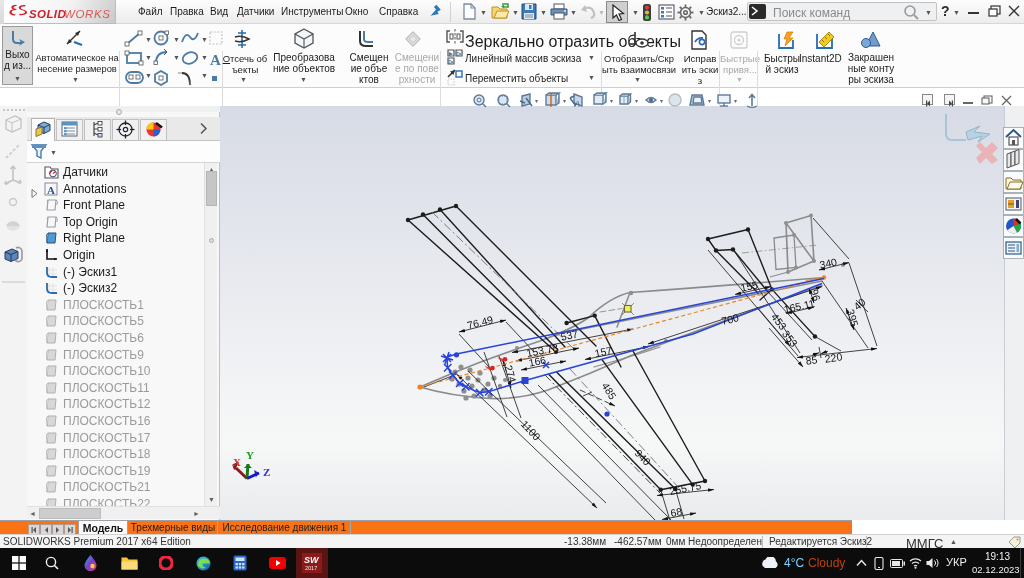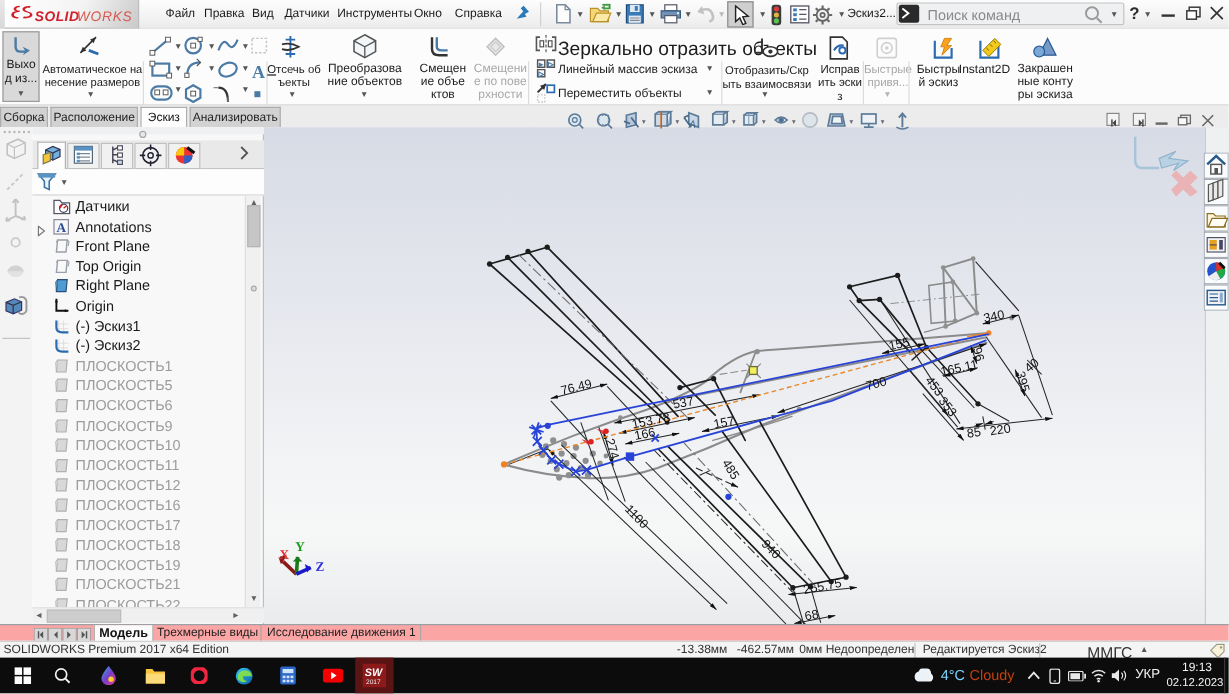--- a/index.html
+++ b/index.html
@@ -305,26 +305,20 @@
       </svg>
  <div class="rtxt" style="position:absolute;left:799px;top:29px;width:32px">Instant2D</div>
 
  <svg class="abs" style="left:860px;top:6px" width="22" height="20" viewBox="0 0 22 20">
         <path d="M13 2 L20 16 L6 16 Z" fill="#4a7ab5" fill-opacity="0.75" stroke="#2a5a95" stroke-width="1"></path>
         <circle cx="6" cy="13" r="4.5" fill="#7aa8d8" stroke="#2a5a95" stroke-width="1"></circle>
       </svg>
  <div class="rtxt" style="position:absolute;left:846px;top:28px;width:50px">Закрашен<br>ные конту<br>ры эскиза</div>
 </div>
 
-<div class="abs" style="left:0;top:88px;width:1024px;height:18px;background:#ececec" id="tabrow">
- <div class="abs" style="left:0;top:1px;width:40px;height:17px;background:#d2d2d2;border:1px solid #adadad;border-bottom:none;text-align:center;font-size:10px;color:#222;padding-top:3px">Сборка</div>
- <div class="abs" style="left:42px;top:1px;width:73px;height:17px;background:#d2d2d2;border:1px solid #adadad;border-bottom:none;text-align:center;font-size:10px;color:#222;padding-top:3px">Расположение</div>
- <div class="abs" style="left:117px;top:1px;width:39px;height:17px;background:#fdfdfd;border:1px solid #adadad;border-bottom:none;text-align:center;font-size:10px;color:#111;padding-top:3px">Эскиз</div>
- <div class="abs" style="left:158px;top:1px;width:76px;height:17px;background:#d2d2d2;border:1px solid #adadad;border-bottom:none;text-align:center;font-size:10px;color:#222;padding-top:3px">Анализировать</div>
-</div>
 
 <div class="abs" style="left:220px;top:106px;width:804px;height:414px;background:linear-gradient(#d7dbe5 0%,#dfe2ea 20%,#e9ebf0 45%,#f4f5f6 72%,#f6f7f7 82%,#e9ebed 100%)"></div>
 <svg class="abs" style="left:220px;top:106px" width="804" height="414" viewBox="220 106 804 414" id="vp">
 <defs>
  <marker id="ar" markerWidth="6.5" markerHeight="4" refX="6" refY="2" orient="auto" markerUnits="userSpaceOnUse">
           <path d="M0 0.3 L6.3 2 L0 3.7 Z" fill="#111"></path>
         </marker>
  <marker id="arb" markerWidth="6.5" markerHeight="4" refX="0.3" refY="2" orient="auto" markerUnits="userSpaceOnUse">
           <path d="M6.3 0.3 L0 2 L6.3 3.7 Z" fill="#111"></path>
         </marker>
@@ -857,21 +851,21 @@
   <div class="abs" style="left:0;top:330px;width:13px;height:13px;color:#606060;font-size:7px;text-align:center;line-height:13px">▼</div>
  </div>
 
  <div class="abs" style="left:0;top:400px;width:193px;height:13px;background:#f0f0f0;border-top:1px solid #e0e0e0">
   <div class="abs" style="left:0;top:0;width:11px;height:13px;color:#606060;font-size:7px;text-align:center;line-height:13px">◄</div>
   <div class="abs" style="left:12px;top:1px;width:62px;height:11px;background:#cdcdcd;border:1px solid #bdbdbd"></div>
   <div class="abs" style="left:164px;top:0;width:11px;height:13px;color:#606060;font-size:7px;text-align:center;line-height:13px">►</div>
  </div>
 </div>
 
-<div class="abs" style="left:0;top:520px;width:1024px;height:14px;background:#fca5a5;border-top:1px solid #9aa0a6" id="mtabs">
+<div class="abs" style="left:0;top:520px;width:852px;height:14px;background:#f97316;border-top:1px solid #9aa0a6" id="mtabs">
  <div class="abs" style="left:28px;top:1px;width:48px;height:12px">
   <svg width="48" height="12" viewBox="0 0 48 12">
           <g fill="#d8d8d8" stroke="#9a9a9a" stroke-width="0.7">
             <rect x="0.5" y="0.5" width="11" height="11"></rect>
             <rect x="12.5" y="0.5" width="11" height="11"></rect>
             <rect x="24.5" y="0.5" width="11" height="11"></rect>
             <rect x="36.5" y="0.5" width="11" height="11"></rect>
           </g>
           <g fill="#555">
             <path d="M8 3 L5 6 L8 9 Z"></path>

